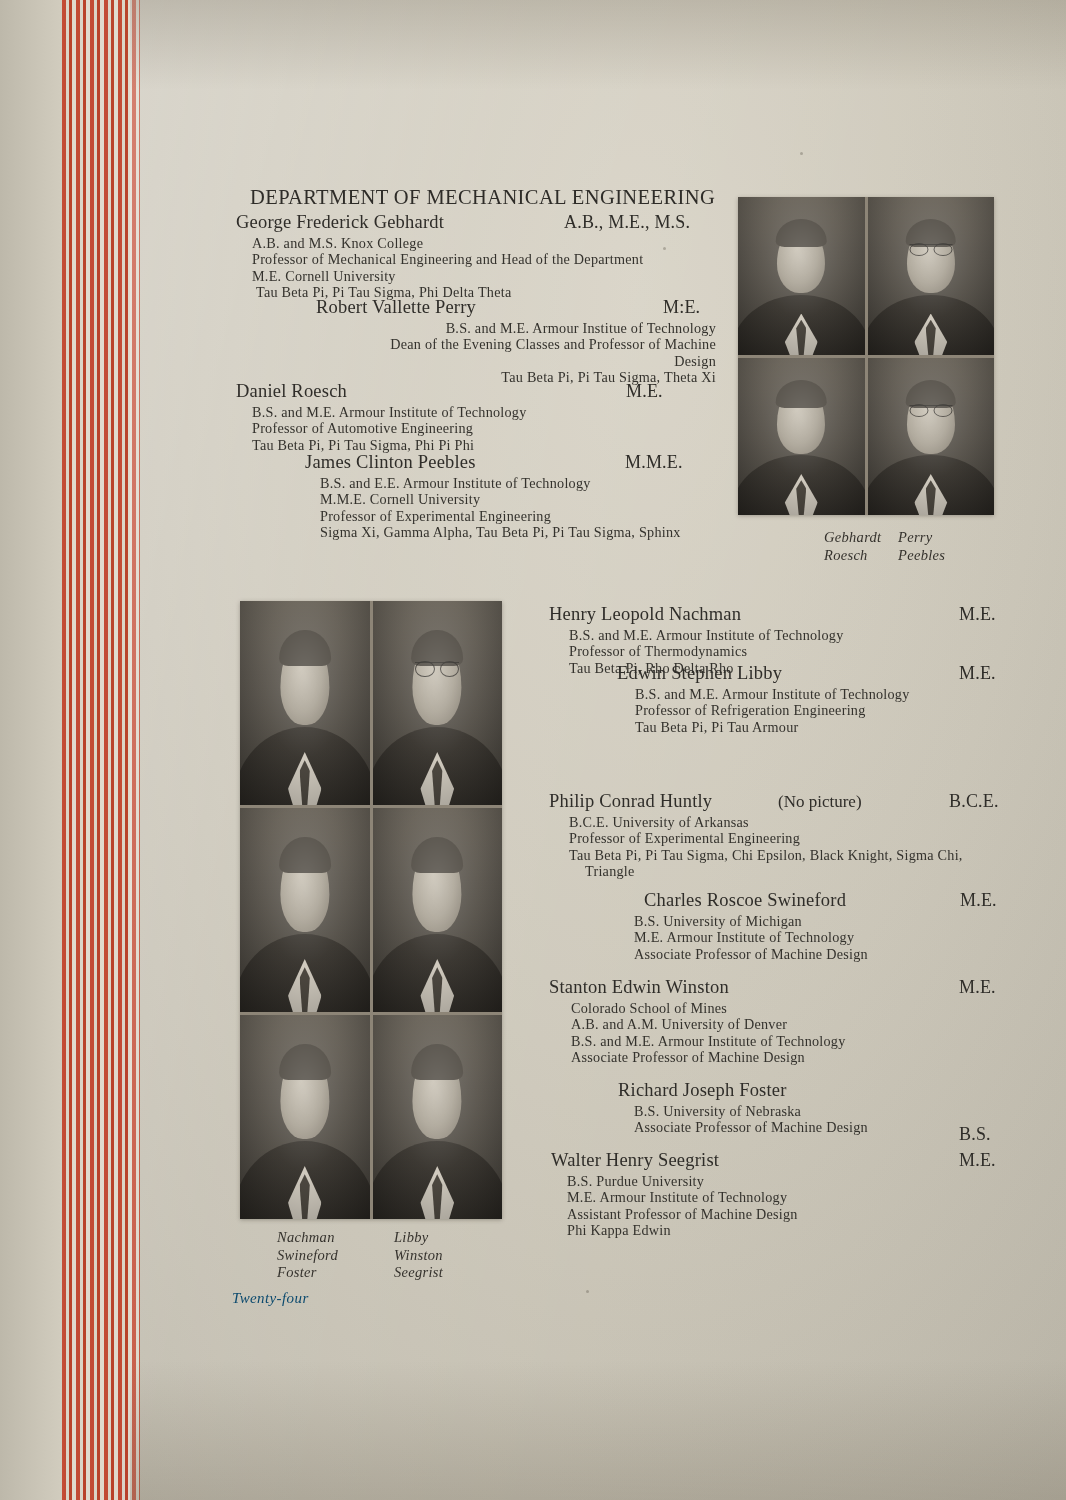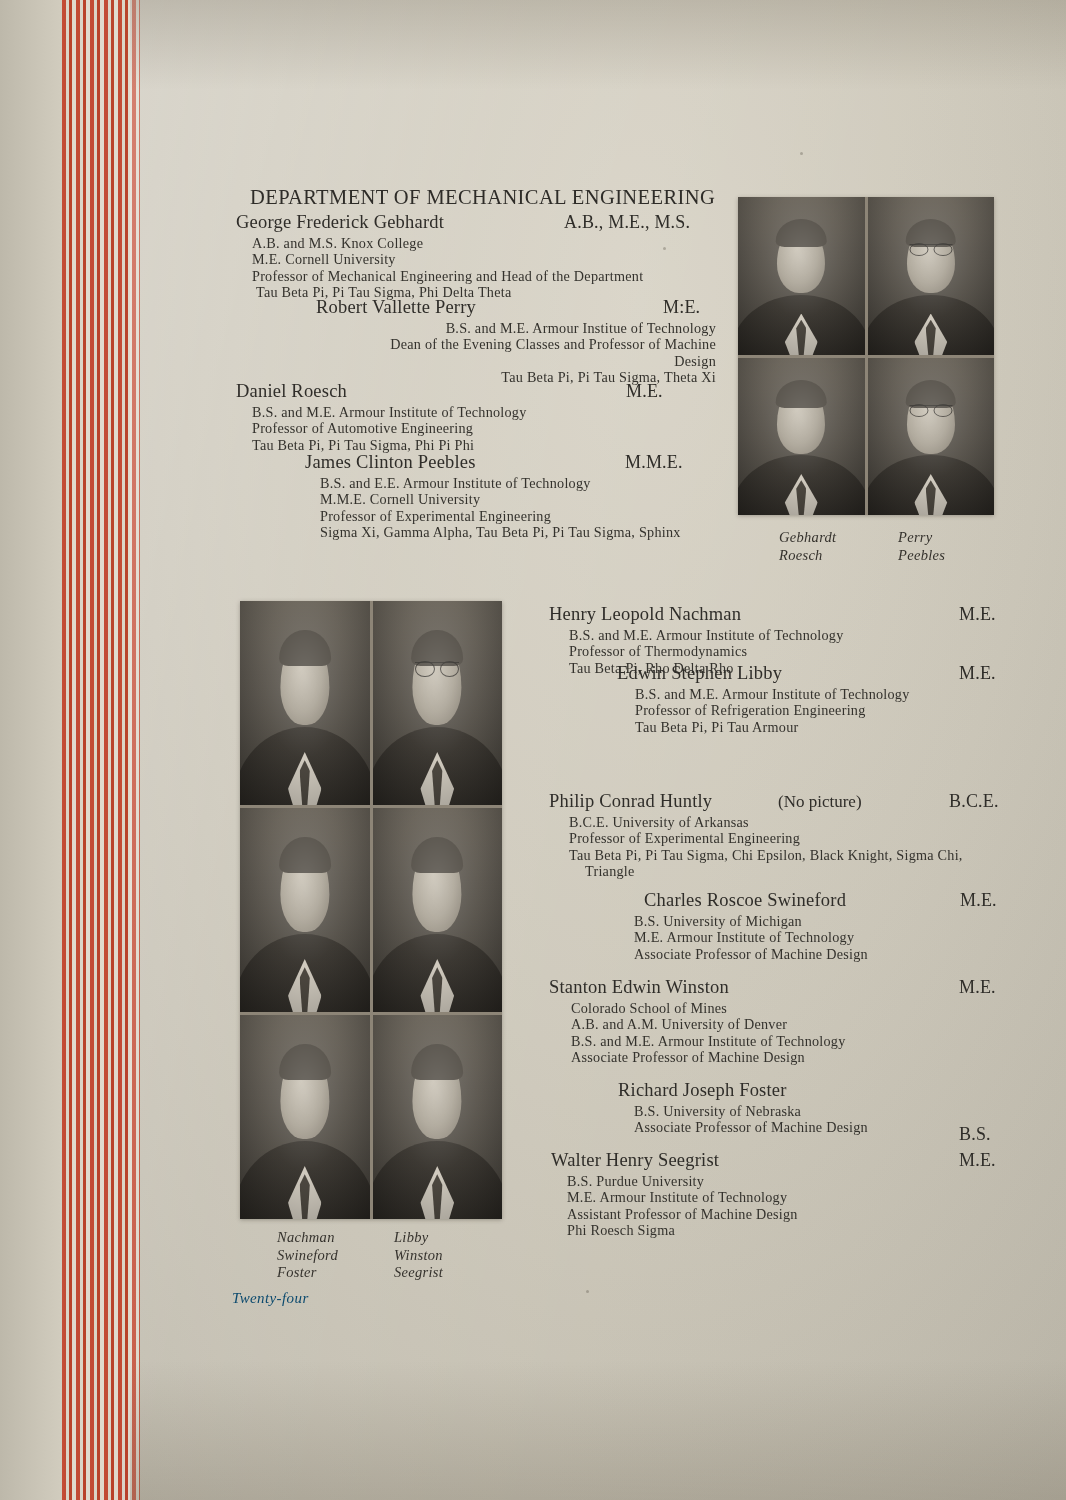--- a/index.html
+++ b/index.html
@@ -265,36 +265,36 @@
           <div class="shirt"></div>
           <div class="tie"></div>
           <div class="head"></div>
           <div class="hair"></div>
           <div class="glasses"></div>
         </div>
       <div class="vign"></div>
     </div>
   </div>
 
-  <div class="caption" style="left:779px; top:529px;">
+  <div class="caption" style="left:824px; top:529px;">
     <div>Gebhardt</div>
     <div>Roesch</div>
   </div>
   <div class="caption" style="left:898px; top:529px;">
     <div>Perry</div>
     <div>Peebles</div>
   </div>
 
   <div class="entry" style="left:236px; top:212px; width:470px;">
     <span class="nm">George Frederick Gebhardt</span>
     <span class="deg" style="left:328px;">A.B., M.E., M.S.</span>
     <ul style="margin-left:16px;">
       <li>A.B. and M.S. Knox College</li>
+      <li>Professor of Mechanical Engineering and Head of the Department</li>
       <li>M.E. Cornell University</li>
-      <li>Professor of Mechanical Engineering and Head of the Department</li>
       <li style="padding-left:4px;">Tau Beta Pi, Pi Tau Sigma, Phi Delta Theta</li>
     </ul>
   </div>
 
   <div class="entry" style="left:305px; top:297px; width:400px;margin-left:11px;">
     <span class="nm">Robert Vallette Perry</span>
     <span class="deg" style="left:347px;">M:E.</span>
     <ul style="margin-left:15px;text-align:right;">
       <li>B.S. and M.E. Armour Institue of Technology</li>
       <li style="padding-left:20px;">Dean of the Evening Classes and Professor of Machine</li>
@@ -461,21 +461,21 @@
     </ul>
   </div>
 
   <div class="entry" style="left:551px; top:1150px; width:450px;">
     <span class="nm">Walter Henry Seegrist</span>
     <span class="deg" style="left:408px;">M.E.</span>
     <ul style="margin-left:16px;">
       <li>B.S. Purdue University</li>
       <li>M.E. Armour Institute of Technology</li>
       <li>Assistant Professor of Machine Design</li>
-      <li>Phi Roesch Sigma</li>
+      <li>Phi Kappa Edwin</li>
     </ul>
   </div>
 
   <div class="folio">Twenty-four</div>
 
   <div class="speck" style="left:800px; top:152px;"></div>
   <div class="speck" style="left:586px; top:1290px;"></div>
   <div class="speck" style="left:663px; top:247px;"></div>
 </div>
 

